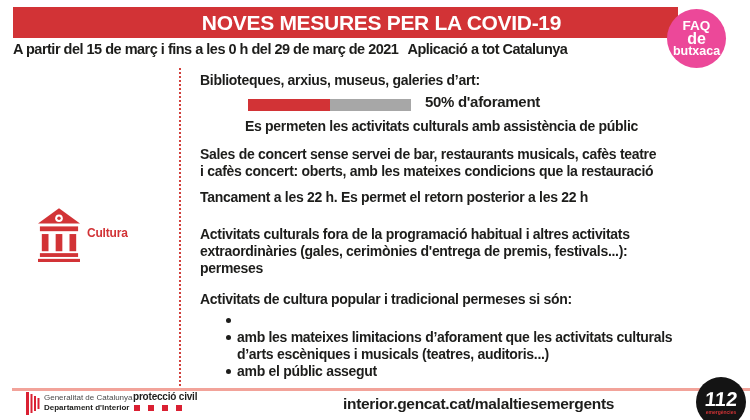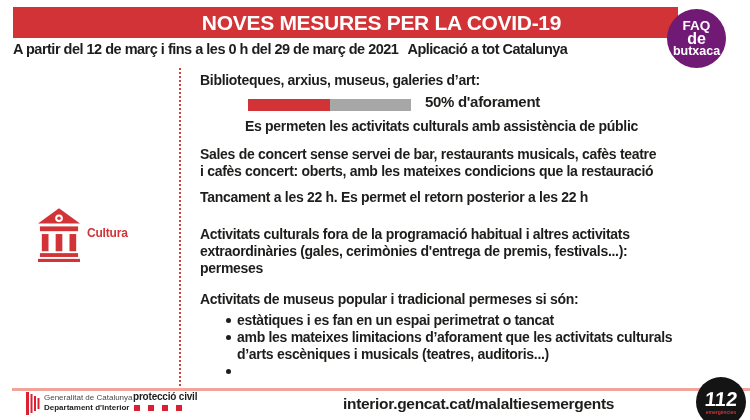--- a/index.html
+++ b/index.html
@@ -30,21 +30,21 @@
     font-size: 21px;
     font-weight: bold;
     letter-spacing: -0.3px;
     white-space: nowrap;
   }
   .faq-badge {
     position: absolute;
     left: 667px; top: 9px;
     width: 59px; height: 59px;
     border-radius: 50%;
-    background: #701a75;
+    background: #ec4899;
     color: #ffffff;
     display: flex;
     flex-direction: column;
     align-items: center;
     justify-content: center;
     text-align: center;
     font-weight: bold;
   }
   .faq-l1 { font-size: 13.5px; line-height: 14px; }
   .faq-l2 { font-size: 16px;   line-height: 12px; }
@@ -161,21 +161,21 @@
   <div class="banner"></div>
   <div class="banner-title">NOVES MESURES PER LA COVID-19</div>
 
   <div class="faq-badge">
     <span class="faq-l1">FAQ</span>
     <span class="faq-l2">de</span>
     <span class="faq-l3">butxaca</span>
   </div>
 
   <div class="subtitle">
-    <span>A partir del 12 de març i fins a les 0 h del 29 de març de 2021</span><span class="scope">Aplicació a tot Catalunya</span>
+    <span>A partir del 15 de març i fins a les 0 h del 29 de març de 2021</span><span class="scope">Aplicació a tot Catalunya</span>
   </div>
 
   <div class="sector-icon">
     <svg width="42" height="54" viewBox="0 0 44 56" xmlns="http://www.w3.org/2000/svg">
       <path d="M22 0 L44 16 L0 16 Z" fill="#d23336"></path>
       <circle cx="22" cy="10.5" r="4" fill="#ffffff"></circle>
       <circle cx="22" cy="10.5" r="1.8" fill="#d23336"></circle>
       <rect x="2" y="19" width="40" height="5" fill="#d23336"></rect>
       <rect x="4" y="27" width="7" height="18" fill="#d23336"></rect>
       <rect x="18.5" y="27" width="7" height="18" fill="#d23336"></rect>
@@ -201,30 +201,30 @@
 
     <div class="line" style="left:0px; top:146px;">Sales de concert sense servei de bar, restaurants musicals, cafès teatre</div>
     <div class="line" style="left:0px; top:163px;">i cafès concert: oberts, amb les mateixes condicions que la restauració</div>
 
     <div class="line" style="left:0px; top:189px;">Tancament a les 22 h. Es permet el retorn posterior a les 22 h</div>
 
     <div class="line" style="left:0px; top:226px;">Activitats culturals fora de la programació habitual i altres activitats</div>
     <div class="line" style="left:0px; top:243px;">extraordinàries (gales, cerimònies d'entrega de premis, festivals...):</div>
     <div class="line" style="left:0px; top:260px;">permeses</div>
 
-    <div class="line" style="left:0px; top:291px;">Activitats de museus popular i tradicional permeses si són:</div>
+    <div class="line" style="left:0px; top:291px;">Activitats de cultura popular i tradicional permeses si són:</div>
 
     <span class="bullet-dot" style="left:26px; top:312px;"></span>
-    <div class="line" style="left:37px; top:312px;">estàtiques i es fan en un espai perimetrat o tancat</div>
 
     <span class="bullet-dot" style="left:26px; top:329px;"></span>
     <div class="line" style="left:37px; top:329px;">amb les mateixes limitacions d’aforament que les activitats culturals</div>
     <div class="line" style="left:37px; top:346px;">d’arts escèniques i musicals (teatres, auditoris...)</div>
 
     <span class="bullet-dot" style="left:26px; top:363px;"></span>
+    <div class="line" style="left:37px; top:363px;">amb el públic assegut</div>
   </div>
 
   <div class="footer-line"></div>
 
   <div class="gencat-logo-icon">
     <svg width="14" height="23" viewBox="0 0 14 23" xmlns="http://www.w3.org/2000/svg">
       <path d="M0 0 H3 V23 H0 Z" fill="#da2032"></path>
       <path d="M4.5 2 H6.5 V21 H4.5 Z" fill="#da2032"></path>
       <path d="M8 4 H10 V19 H8 Z" fill="#da2032"></path>
       <path d="M11.5 6 H13.5 V17 H11.5 Z" fill="#da2032"></path>

